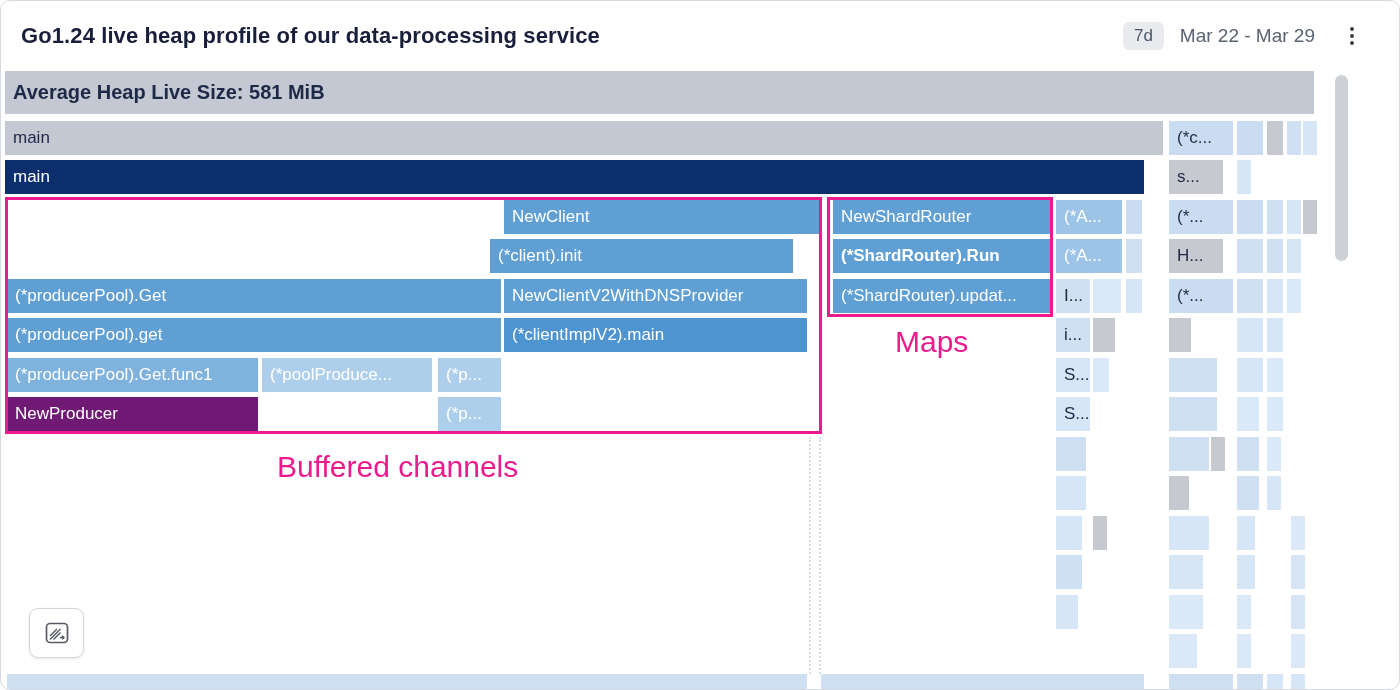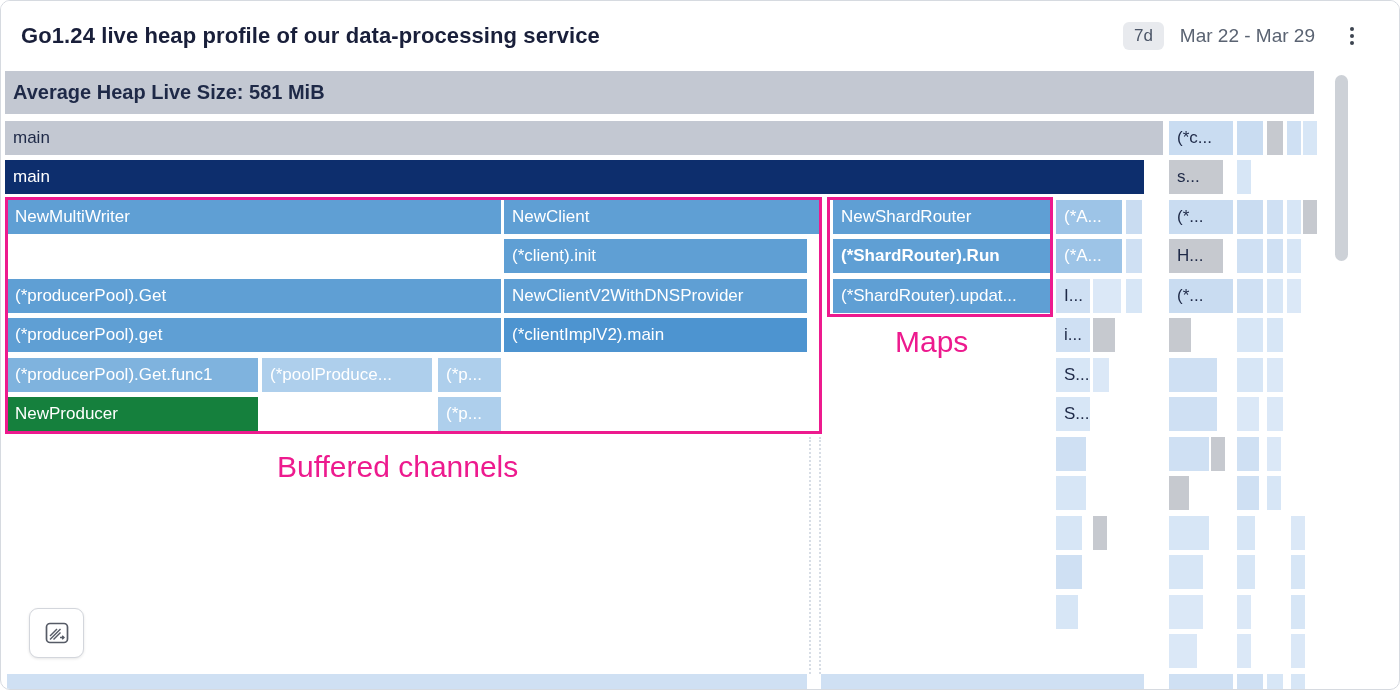--- a/index.html
+++ b/index.html
@@ -46,31 +46,30 @@
       <div class="bar bold" style="left: 4px; top: 70px; width: 1309px; height: 43px; line-height: 43px; background: rgb(195, 200, 210); color: rgb(30, 41, 71);">Average Heap Live Size: 581 MiB</div>
       <div class="bar" style="left: 4px; top: 120px; width: 1158px; height: 34px; line-height: 34px; background: rgb(195, 200, 210); color: rgb(30, 41, 71);">main</div>
       <div class="bar" style="left: 1168px; top: 120px; width: 64px; height: 34px; line-height: 34px; background: rgb(201, 220, 241); color: rgb(30, 41, 71);">(*c...</div>
       <div class="bar" style="left: 1236px; top: 120px; width: 26px; height: 34px; line-height: 34px; background: rgb(201, 220, 241); color: rgb(255, 255, 255);"></div>
       <div class="bar" style="left: 1266px; top: 120px; width: 16px; height: 34px; line-height: 34px; background: rgb(198, 201, 207); color: rgb(255, 255, 255);"></div>
       <div class="bar" style="left: 1286px; top: 120px; width: 12px; height: 34px; line-height: 34px; background: rgb(207, 224, 243); color: rgb(255, 255, 255);"></div>
       <div class="bar" style="left: 1302px; top: 120px; width: 9px; height: 34px; line-height: 34px; background: rgb(215, 230, 246); color: rgb(255, 255, 255);"></div>
       <div class="bar" style="left: 4px; top: 159px; width: 1139px; height: 34px; line-height: 34px; background: rgb(13, 46, 109); color: rgb(255, 255, 255);">main</div>
       <div class="bar" style="left: 1168px; top: 159px; width: 54px; height: 34px; line-height: 34px; background: rgb(198, 201, 207); color: rgb(30, 41, 71);">s...</div>
       <div class="bar" style="left: 1236px; top: 159px; width: 10px; height: 34px; line-height: 34px; background: rgb(215, 230, 246); color: rgb(255, 255, 255);"></div>
-      <div class="bar" style="left: 6px; top: 199px; width: 494px; height: 34px; line-height: 34px; background: rgb(95, 159, 212); color: rgb(255, 255, 255);">NewMultiWriter</div>
       <div class="bar" style="left: 832px; top: 199px; width: 218px; height: 34px; line-height: 34px; background: rgb(95, 159, 212); color: rgb(255, 255, 255);">NewShardRouter</div>
       <div class="bar" style="left: 503px; top: 199px; width: 317px; height: 34px; line-height: 34px; background: rgb(95, 159, 212); color: rgb(255, 255, 255);">NewClient</div>
       <div class="bar" style="left: 1055px; top: 199px; width: 66px; height: 34px; line-height: 34px; background: rgb(157, 196, 231); color: rgb(255, 255, 255);">(*A...</div>
       <div class="bar" style="left: 1125px; top: 199px; width: 16px; height: 34px; line-height: 34px; background: rgb(201, 220, 241); color: rgb(255, 255, 255);"></div>
       <div class="bar" style="left: 1168px; top: 199px; width: 64px; height: 34px; line-height: 34px; background: rgb(201, 220, 241); color: rgb(30, 41, 71);">(*...</div>
       <div class="bar" style="left: 1236px; top: 199px; width: 26px; height: 34px; line-height: 34px; background: rgb(201, 220, 241); color: rgb(255, 255, 255);"></div>
       <div class="bar" style="left: 1266px; top: 199px; width: 16px; height: 34px; line-height: 34px; background: rgb(207, 224, 243); color: rgb(255, 255, 255);"></div>
       <div class="bar" style="left: 1286px; top: 199px; width: 12px; height: 34px; line-height: 34px; background: rgb(215, 230, 246); color: rgb(255, 255, 255);"></div>
       <div class="bar" style="left: 1302px; top: 199px; width: 9px; height: 34px; line-height: 34px; background: rgb(198, 201, 207); color: rgb(255, 255, 255);"></div>
-      <div class="bar" style="left: 503px; top: 238px; width: 303px; height: 34px; line-height: 34px; background: rgb(95, 159, 212); color: rgb(255, 255, 255);">(*client).init</div>
+      <div class="bar" style="left: 489px; top: 238px; width: 303px; height: 34px; line-height: 34px; background: rgb(95, 159, 212); color: rgb(255, 255, 255);">(*client).init</div>
       <div class="bar" style="left: 832px; top: 238px; width: 218px; height: 34px; line-height: 34px; background: rgb(95, 159, 212); color: rgb(255, 255, 255); font-weight: bold;">(*ShardRouter).Run</div>
       <div class="bar" style="left: 1055px; top: 238px; width: 66px; height: 34px; line-height: 34px; background: rgb(157, 196, 231); color: rgb(255, 255, 255);">(*A...</div>
       <div class="bar" style="left: 1125px; top: 238px; width: 16px; height: 34px; line-height: 34px; background: rgb(207, 224, 243); color: rgb(255, 255, 255);"></div>
       <div class="bar" style="left: 1168px; top: 238px; width: 54px; height: 34px; line-height: 34px; background: rgb(198, 201, 207); color: rgb(30, 41, 71);">H...</div>
       <div class="bar" style="left: 1236px; top: 238px; width: 26px; height: 34px; line-height: 34px; background: rgb(207, 224, 243); color: rgb(255, 255, 255);"></div>
       <div class="bar" style="left: 1266px; top: 238px; width: 16px; height: 34px; line-height: 34px; background: rgb(207, 224, 243); color: rgb(255, 255, 255);"></div>
       <div class="bar" style="left: 1286px; top: 238px; width: 12px; height: 34px; line-height: 34px; background: rgb(215, 230, 246); color: rgb(255, 255, 255);"></div>
       <div class="bar" style="left: 6px; top: 278px; width: 494px; height: 34px; line-height: 34px; background: rgb(95, 159, 212); color: rgb(255, 255, 255);">(*producerPool).Get</div>
       <div class="bar" style="left: 503px; top: 278px; width: 303px; height: 34px; line-height: 34px; background: rgb(95, 159, 212); color: rgb(255, 255, 255);">NewClientV2WithDNSProvider</div>
       <div class="bar" style="left: 832px; top: 278px; width: 218px; height: 34px; line-height: 34px; background: rgb(95, 159, 212); color: rgb(255, 255, 255);">(*ShardRouter).updat...</div>
@@ -89,21 +88,21 @@
       <div class="bar" style="left: 1236px; top: 317px; width: 26px; height: 34px; line-height: 34px; background: rgb(215, 230, 246); color: rgb(255, 255, 255);"></div>
       <div class="bar" style="left: 1266px; top: 317px; width: 16px; height: 34px; line-height: 34px; background: rgb(215, 230, 246); color: rgb(255, 255, 255);"></div>
       <div class="bar" style="left: 6px; top: 357px; width: 251px; height: 34px; line-height: 34px; background: rgb(127, 179, 222); color: rgb(255, 255, 255);">(*producerPool).Get.func1</div>
       <div class="bar" style="left: 261px; top: 357px; width: 170px; height: 34px; line-height: 34px; background: rgb(174, 207, 236); color: rgb(255, 255, 255);">(*poolProduce...</div>
       <div class="bar" style="left: 437px; top: 357px; width: 63px; height: 34px; line-height: 34px; background: rgb(174, 207, 236); color: rgb(255, 255, 255);">(*p...</div>
       <div class="bar" style="left: 1055px; top: 357px; width: 34px; height: 34px; line-height: 34px; background: rgb(215, 230, 246); color: rgb(30, 41, 71);">S...</div>
       <div class="bar" style="left: 1092px; top: 357px; width: 16px; height: 34px; line-height: 34px; background: rgb(219, 232, 247); color: rgb(255, 255, 255);"></div>
       <div class="bar" style="left: 1168px; top: 357px; width: 48px; height: 34px; line-height: 34px; background: rgb(207, 224, 243); color: rgb(255, 255, 255);"></div>
       <div class="bar" style="left: 1236px; top: 357px; width: 26px; height: 34px; line-height: 34px; background: rgb(215, 230, 246); color: rgb(255, 255, 255);"></div>
       <div class="bar" style="left: 1266px; top: 357px; width: 16px; height: 34px; line-height: 34px; background: rgb(219, 232, 247); color: rgb(255, 255, 255);"></div>
-      <div class="bar" style="left: 6px; top: 396px; width: 251px; height: 34px; line-height: 34px; background: #15803d; color: rgb(255, 255, 255);">NewProducer</div>
+      <div class="bar" style="left: 6px; top: 396px; width: 251px; height: 34px; line-height: 34px; background: #701a75; color: rgb(255, 255, 255);">NewProducer</div>
       <div class="bar" style="left: 437px; top: 396px; width: 63px; height: 34px; line-height: 34px; background: rgb(174, 207, 236); color: rgb(255, 255, 255);">(*p...</div>
       <div class="bar" style="left: 1055px; top: 396px; width: 34px; height: 34px; line-height: 34px; background: rgb(215, 230, 246); color: rgb(30, 41, 71);">S...</div>
       <div class="bar" style="left: 1168px; top: 396px; width: 48px; height: 34px; line-height: 34px; background: rgb(207, 224, 243); color: rgb(255, 255, 255);"></div>
       <div class="bar" style="left: 1236px; top: 396px; width: 22px; height: 34px; line-height: 34px; background: rgb(219, 232, 247); color: rgb(255, 255, 255);"></div>
       <div class="bar" style="left: 1266px; top: 396px; width: 16px; height: 34px; line-height: 34px; background: rgb(219, 232, 247); color: rgb(255, 255, 255);"></div>
       <div class="bar" style="left: 1055px; top: 436px; width: 30px; height: 34px; line-height: 34px; background: rgb(207, 224, 243); color: rgb(255, 255, 255);"></div>
       <div class="bar" style="left: 1168px; top: 436px; width: 40px; height: 34px; line-height: 34px; background: rgb(207, 224, 243); color: rgb(255, 255, 255);"></div>
       <div class="bar" style="left: 1210px; top: 436px; width: 10px; height: 34px; line-height: 34px; background: rgb(198, 201, 207); color: rgb(255, 255, 255);"></div>
       <div class="bar" style="left: 1236px; top: 436px; width: 22px; height: 34px; line-height: 34px; background: rgb(207, 224, 243); color: rgb(255, 255, 255);"></div>
       <div class="bar" style="left: 1266px; top: 436px; width: 14px; height: 34px; line-height: 34px; background: rgb(219, 232, 247); color: rgb(255, 255, 255);"></div>

